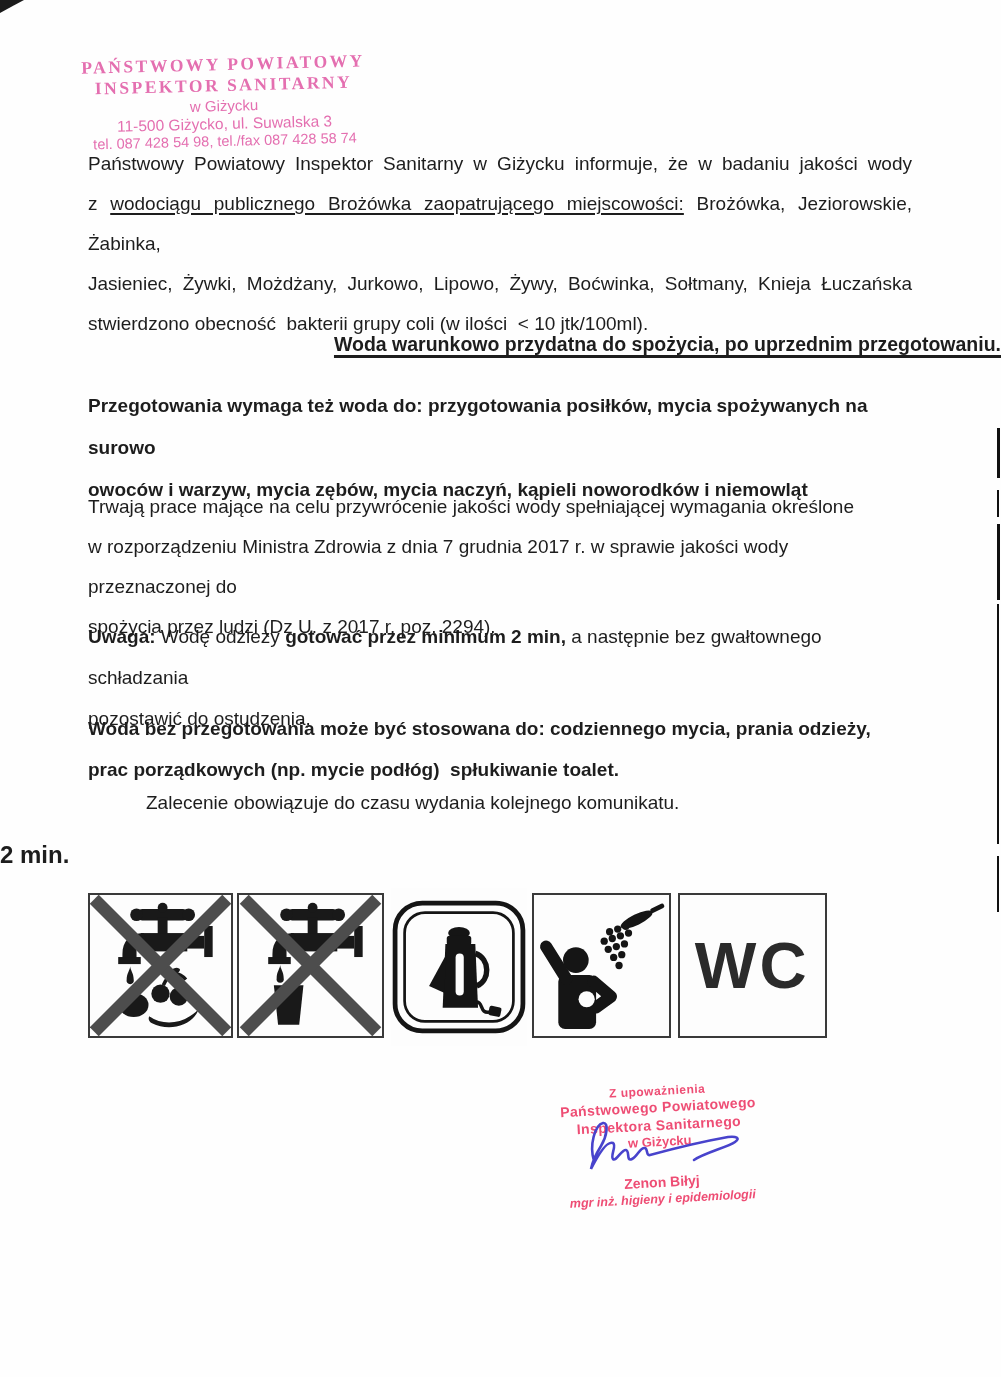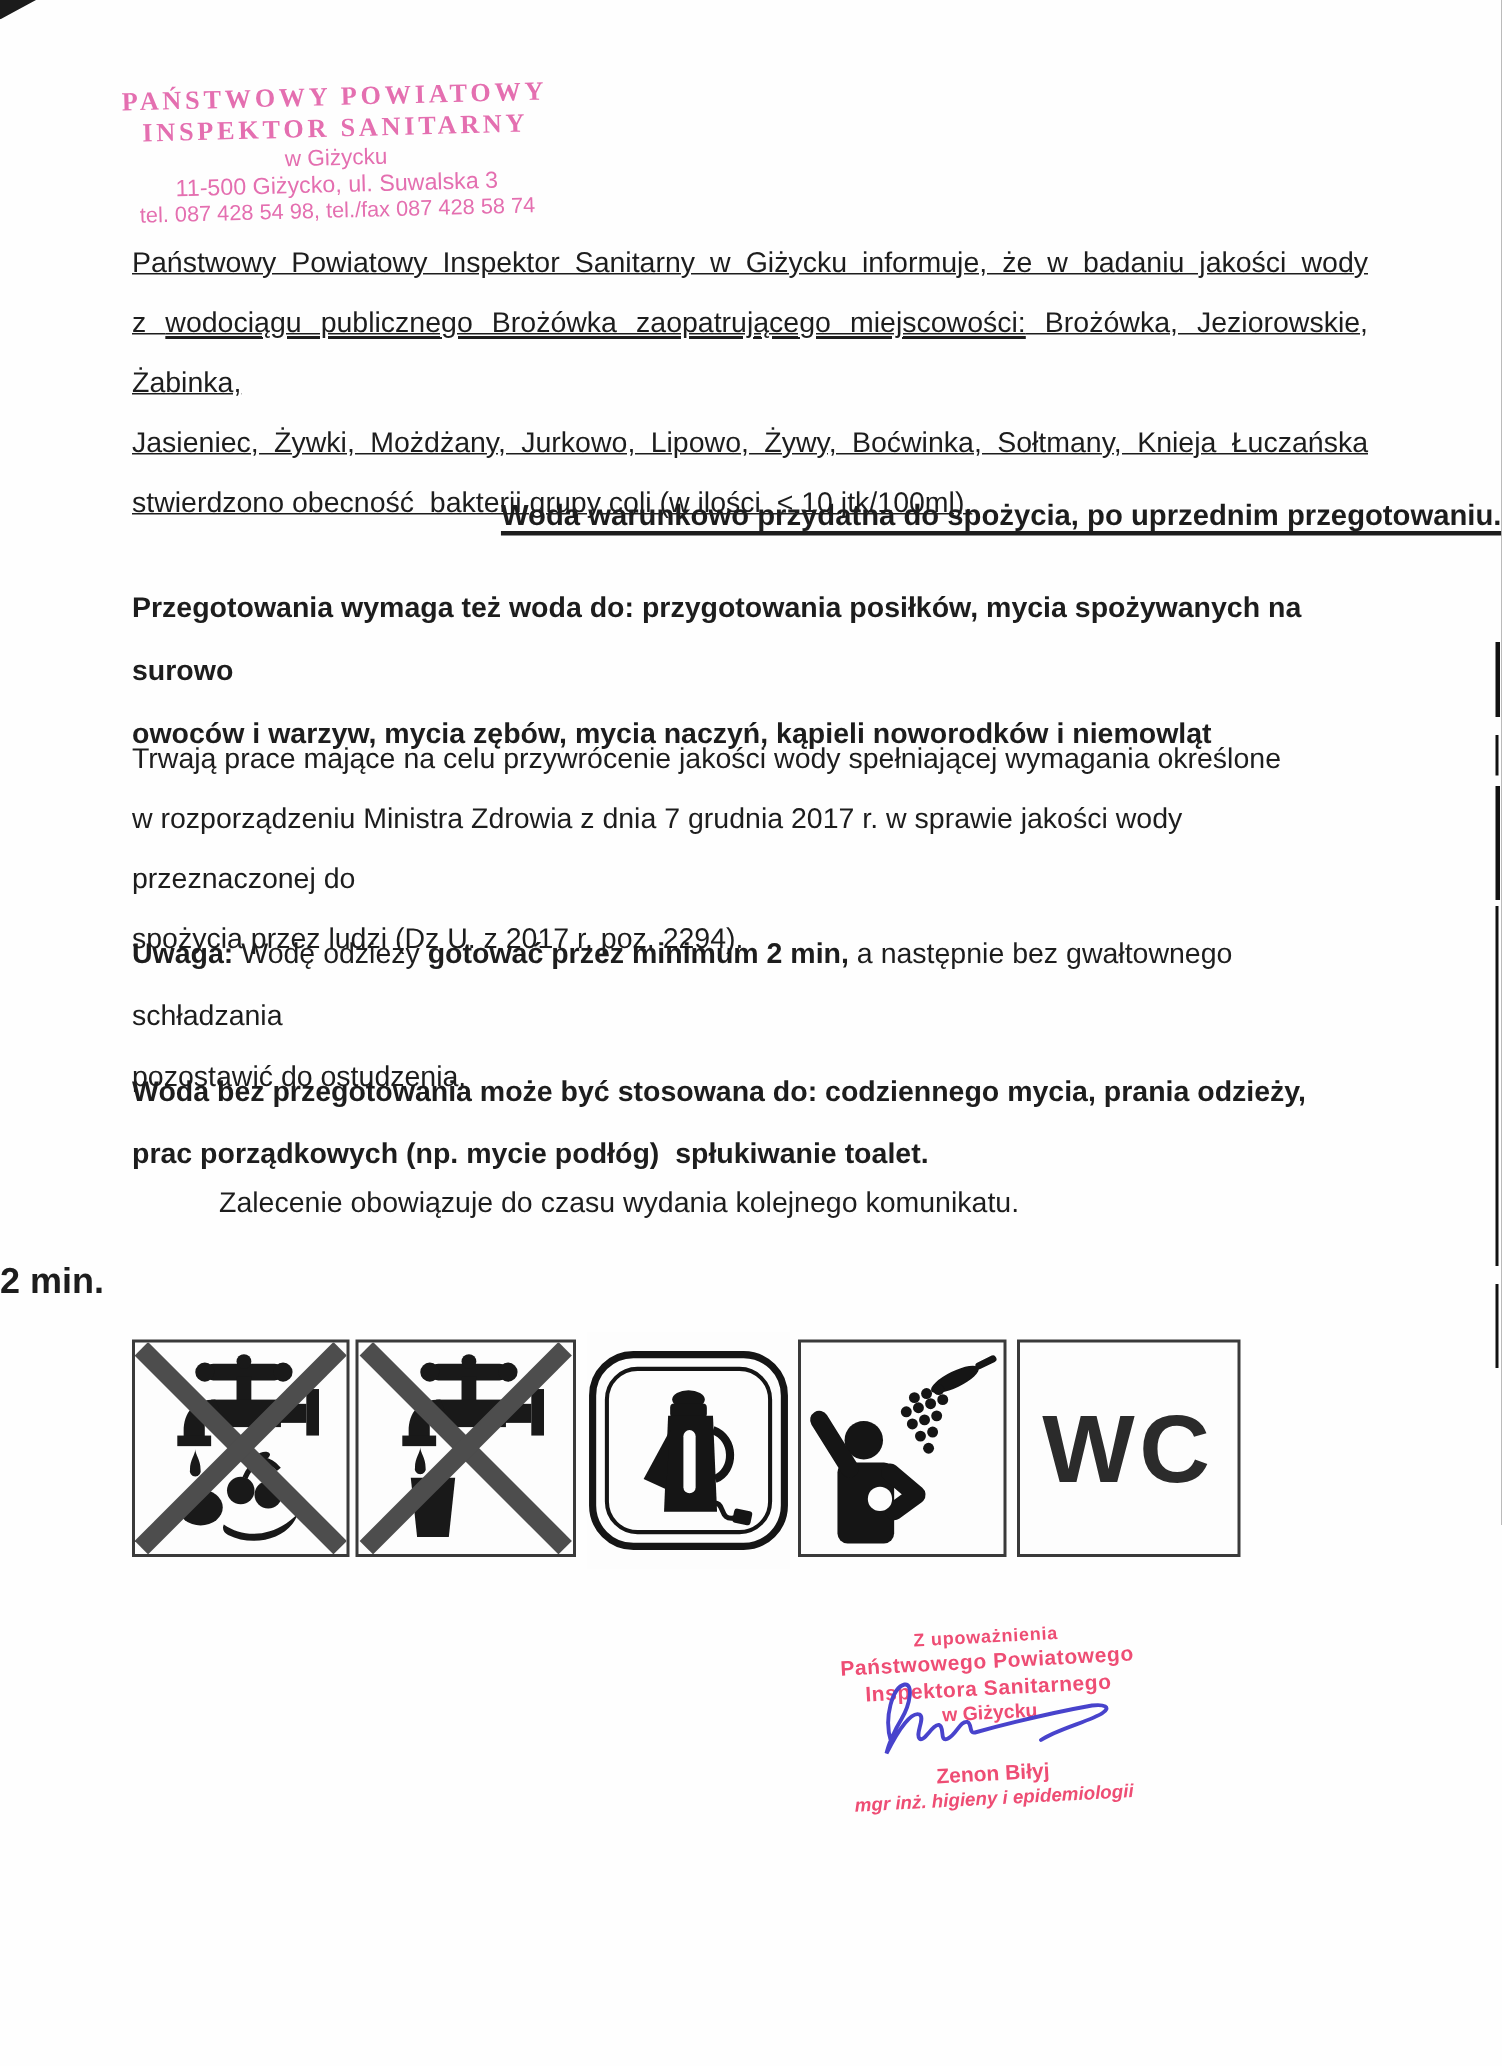--- a/index.html
+++ b/index.html
@@ -26,21 +26,21 @@
   .hstamp .l5{font-size:14.5px;}
   
   .title{position:absolute;left:312px;top:114px;font-size:23.5px;font-weight:700;letter-spacing:.2px;}
   
   .para{position:absolute;left:88px;width:824px;font-size:19px;}
   .line{display:block;}
   .just{text-align:justify;text-align-last:justify;}
   .pre{white-space:pre-wrap;}
   .u{text-decoration:underline;text-decoration-thickness:2px;text-underline-offset:3px;}
   .b{font-weight:700;}
-  #p1{top:156px;line-height:40px;text-decoration:underline;}
+  #p1{top:144px;line-height:40px;}
   .heading{position:absolute;left:0;top:333px;width:1001px;text-align:right;
     font-size:19.5px;font-weight:700;text-decoration:underline;
     text-decoration-thickness:2.5px;text-underline-offset:4px;}
   #p2{top:385px;line-height:42px;font-weight:700;}
   #p3{top:487px;line-height:40px;}
   #p4{top:616px;line-height:41px;}
   #p5{top:708px;line-height:41px;font-weight:700;}
   #p6{top:792px;left:146px;width:760px;}
   .boil-time{position:absolute;left:0;top:841px;width:930px;text-align:left;
     font-size:24px;font-weight:700;}

